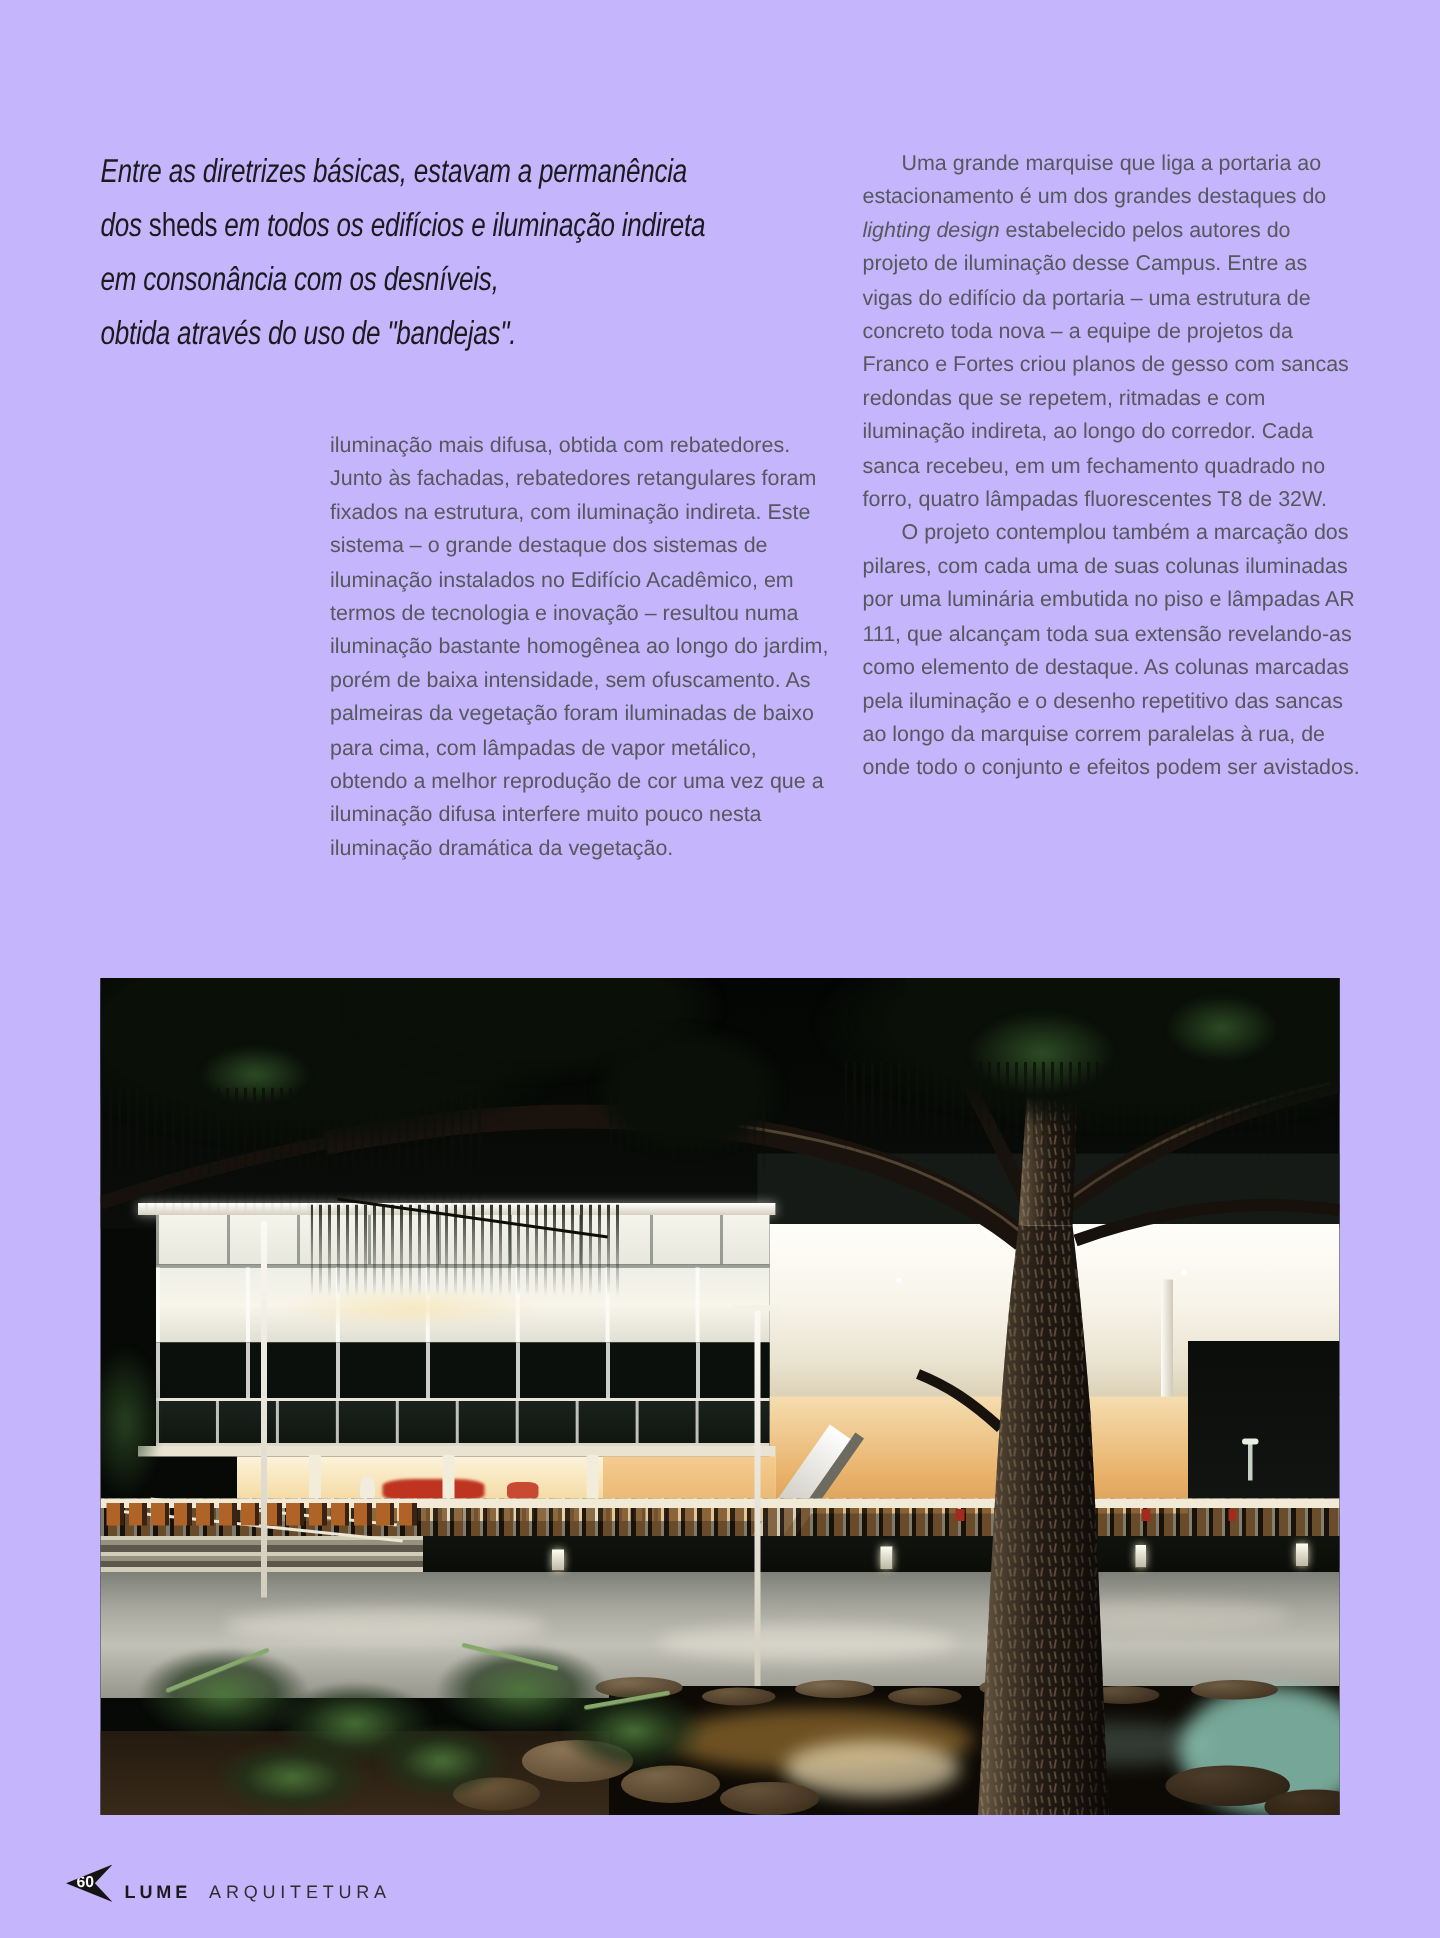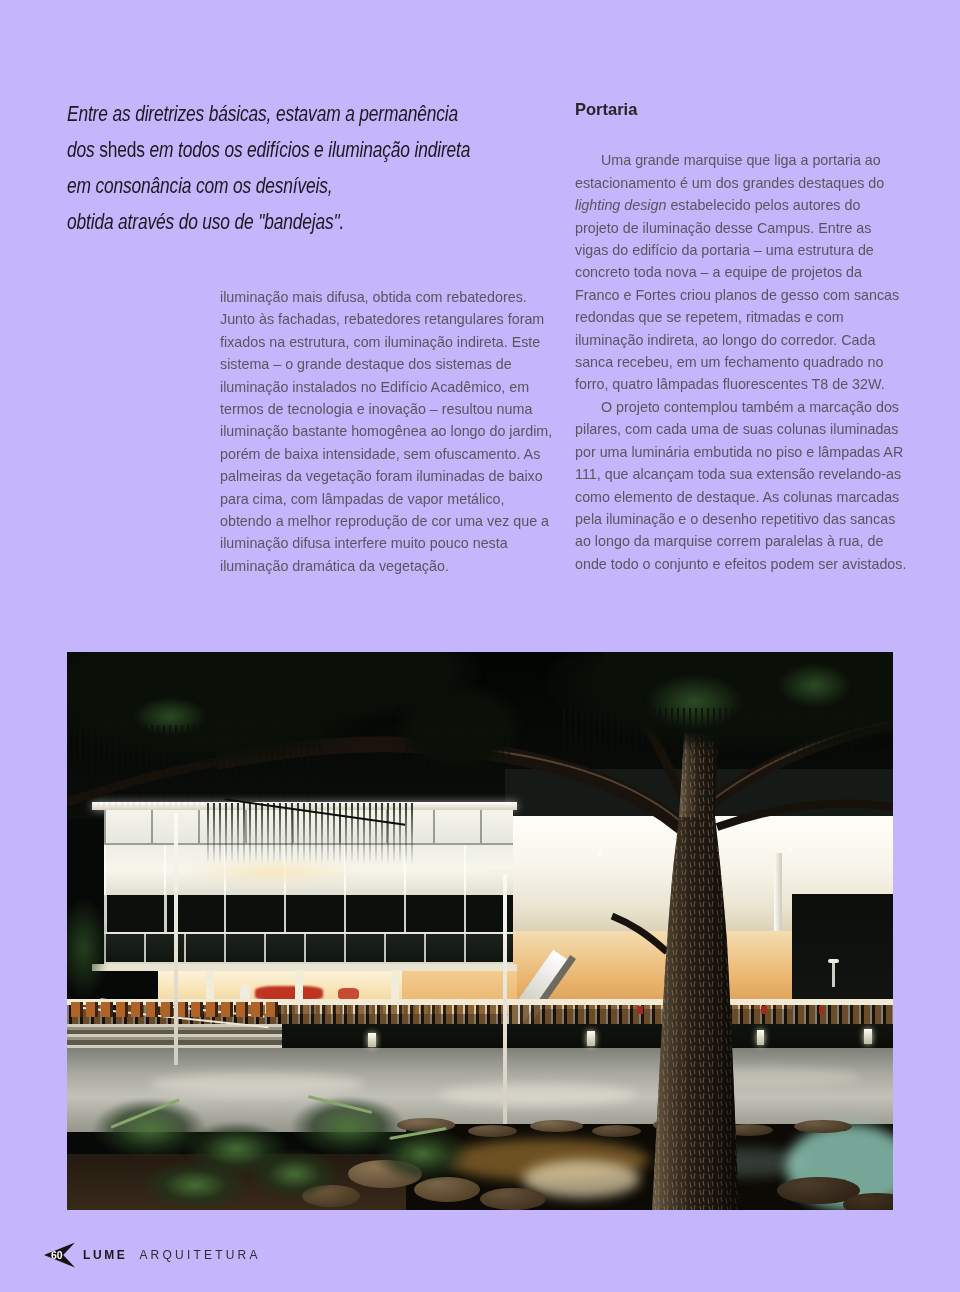--- a/index.html
+++ b/index.html
@@ -15,21 +15,21 @@
 
   
   .bodytext { font-size:14.3px; line-height:22.4px; color:#57585c; }
   .col-mid { position:absolute; left:220px; top:286px; width:340px; }
   .col-right { position:absolute; left:575px; top:98px; width:333px; }
   .col-right h2 { font-size:16.5px; font-weight:bold; color:#262628; margin:0 0 29px 0; font-style:normal; }
   .col-right p.indent { text-indent:26px; }
   .caption { position:absolute; left:67px; top:503px; width:134px; font-size:11.4px; line-height:15.3px; color:#57585c; }
 
   
-  .footer { position:absolute; left:44px; top:1242px; height:26px; display:flex; align-items:center; }
+  .footer { position:absolute; left:44px; top:1242px; height:26px; display:flex; align-items:flex-end; }
   .pageno { position:relative; width:31px; height:25px; background:#141414;
     clip-path:polygon(100% 0, 0 50%, 100% 100%, 62% 50%); }
   .pageno span { position:absolute; left:7px; top:6px; font-size:10.5px; font-weight:bold; color:#fdfdfd; letter-spacing:0; }
   .mag { margin-left:8px; font-size:12px; font-weight:bold; letter-spacing:2.6px; color:#1a1a1a; }
   .sec { margin-left:12px; font-size:12px; font-weight:normal; letter-spacing:3.2px; color:#2e2e2e; }
 
   
   .photo { position:absolute; left:67px; top:652px; width:826px; height:558px; background:#070907; overflow:hidden; }
   .photo .L { position:absolute; }
 
@@ -120,21 +120,20 @@
     <div>em consonância com os desníveis,</div>
     <div>obtida através do uso de "bandejas".</div>
   </div>
 
 
   <div class="col-mid bodytext">
     <p>iluminação mais difusa, obtida com rebatedores. Junto às fachadas, rebatedores retangulares foram fixados na estrutura, com iluminação indireta. Este sistema – o grande destaque dos sistemas de iluminação instalados no Edifício Acadêmico, em termos de tecnologia e inovação – resultou numa iluminação bastante homogênea ao longo do jardim, porém de baixa intensidade, sem ofuscamento. As palmeiras da vegetação foram iluminadas de baixo para cima, com lâmpadas de vapor metálico, obtendo a melhor reprodução de cor uma vez que a iluminação difusa interfere muito pouco nesta iluminação dramática da vegetação.</p>
   </div>
 
   <div class="col-right bodytext">
-    <h2>Portaria</h2>
     <p class="indent"><span>Uma grande marquise que liga a portaria ao estacionamento é um dos grandes destaques do </span><i>lighting design</i><span> estabelecido pelos autores do projeto de iluminação desse Campus. Entre as vigas do edifício da portaria – uma estrutura de concreto toda nova – a equipe de projetos da Franco e Fortes criou planos de gesso com sancas redondas que se repetem, ritmadas e com iluminação indireta, ao longo do corredor. Cada sanca recebeu, em um fechamento quadrado no forro, quatro lâmpadas fluorescentes T8 de 32W.</span></p>
     <p class="indent">O projeto contemplou também a marcação dos pilares, com cada uma de suas colunas iluminadas por uma luminária embutida no piso e lâmpadas AR 111, que alcançam toda sua extensão revelando-as como elemento de destaque. As colunas marcadas pela iluminação e o desenho repetitivo das sancas ao longo da marquise correm paralelas à rua, de onde todo o conjunto e efeitos podem ser avistados.</p>
   </div>
 
   <div class="photo">
     <div class="L sky"></div>
     <div class="L fascia-r"></div>
 
     <div class="L ceiling-r">
       <div class="downlight" style="position:absolute;left:22%;top:30%"></div>

